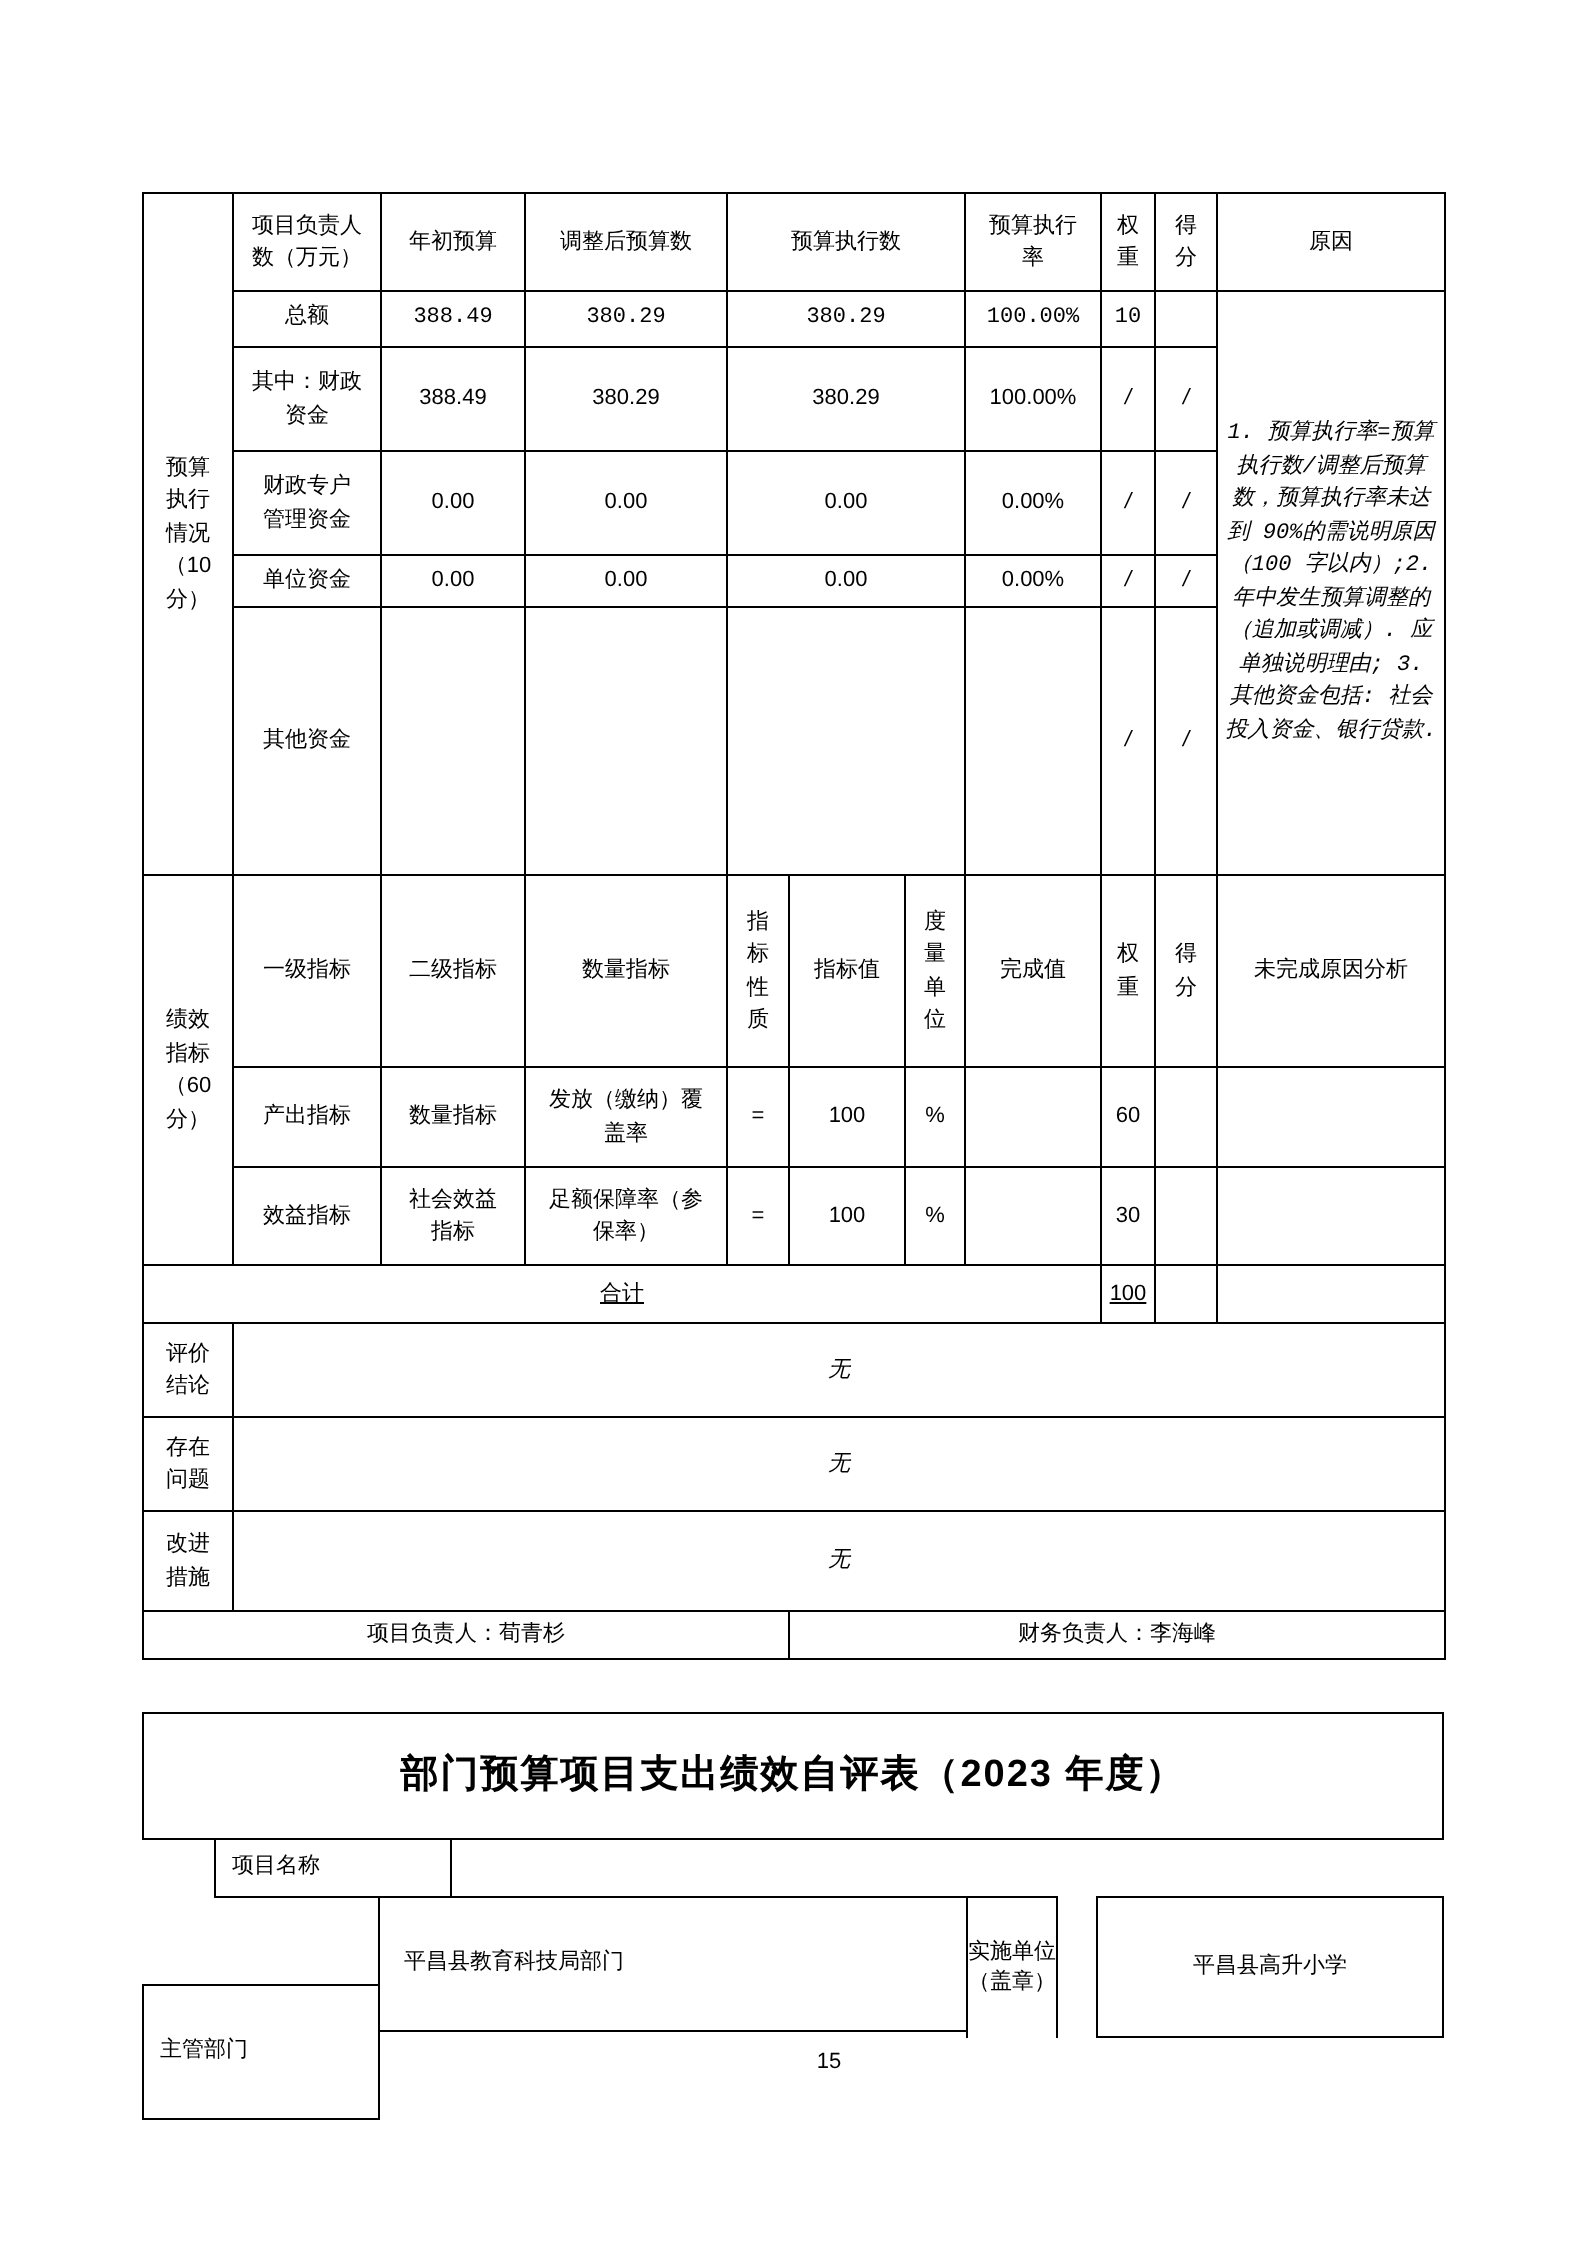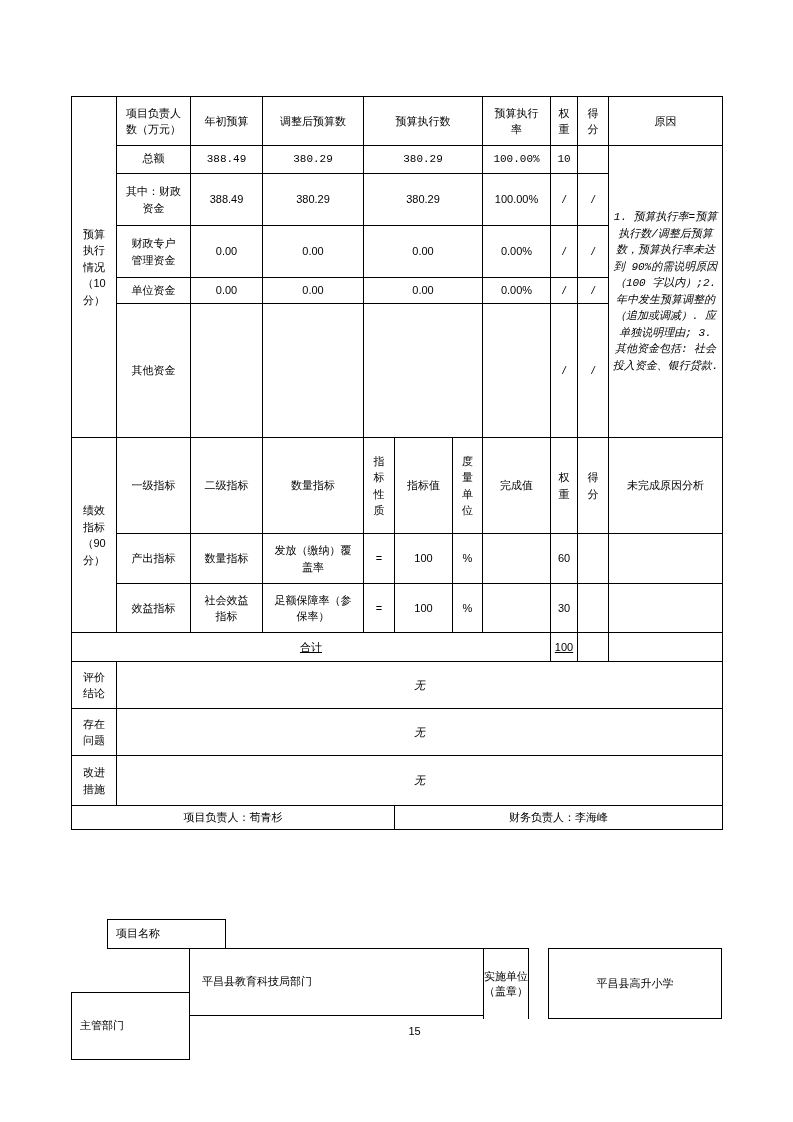--- a/index.html
+++ b/index.html
@@ -173,21 +173,21 @@
       <td></td>
       <td colspan="3"></td>
       <td></td>
       <td class="slash">/</td>
       <td class="slash">/</td>
     </tr>
 
     <tr class="h96">
       <td rowspan="3" class="vlabel">绩效
 指标
-（90
+（60
 分）</td>
       <td>一级指标</td>
       <td>二级指标</td>
       <td>数量指标</td>
       <td>指
 标
 性
 质</td>
       <td>指标值</td>
       <td>度
@@ -257,20 +257,21 @@
     </tr>
 
     <tr class="h24">
       <td colspan="5" class="sig">项目负责人：荀青杉</td>
       <td colspan="6" class="sig">财务负责人：李海峰</td>
     </tr>
   </tbody>
     </table>
 
   <div class="t2">
+    <div class="c title">部门预算项目支出绩效自评表（2023 年度）</div>
     <div class="c r2a">项目名称</div>
     <div class="c r3a">主管部门</div>
     <div class="c r3b">平昌县教育科技局部门</div>
     <div class="c r3c">实施单位
 （盖章）</div>
     <div class="c r3d">平昌县高升小学</div>
   </div>
 
   <div class="page-num">15</div>
 

